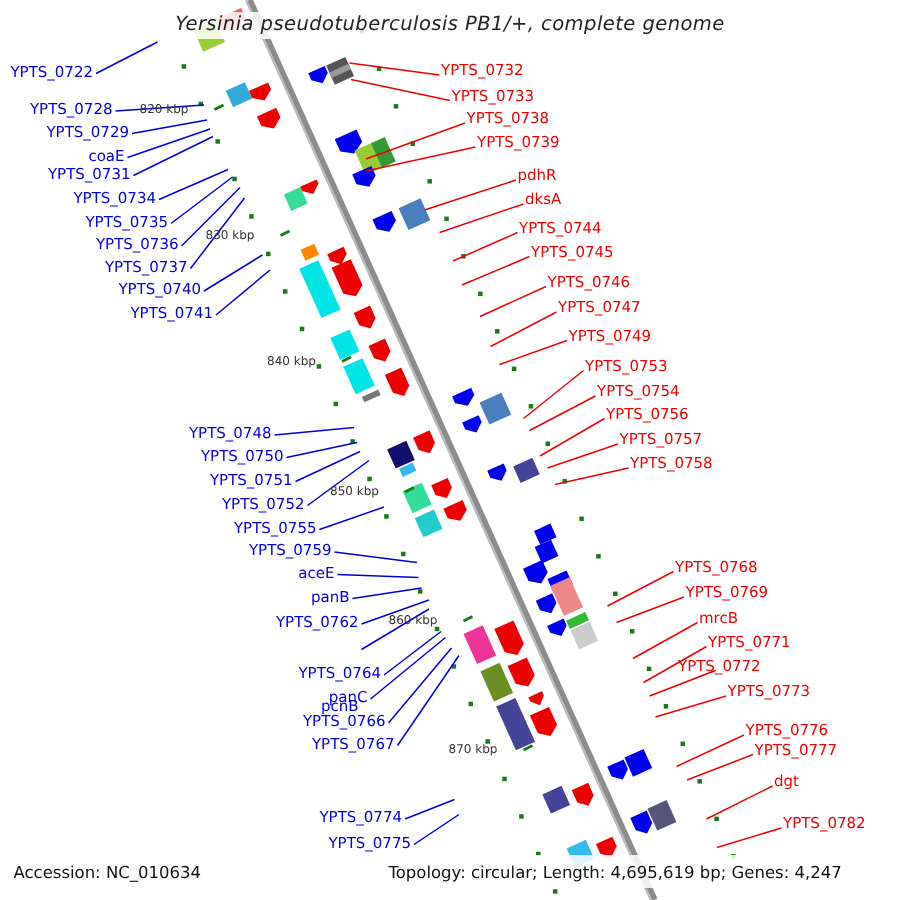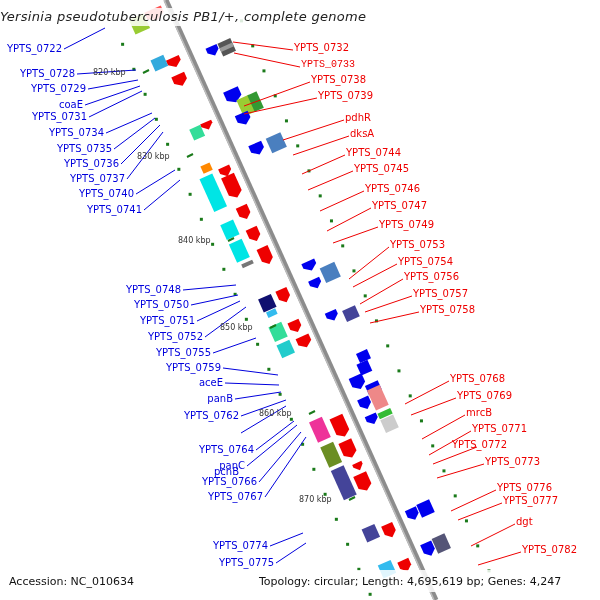--- a/index.html
+++ b/index.html
@@ -1,18 +1,18 @@
 <!DOCTYPE html>
 <html><head>
 <meta charset="utf-8">
 <style>
   html, body { margin:0; padding:0; background:#ffffff; }
   body { width:600px; height:600px; position:relative; overflow:hidden; font-family:"DejaVu Sans", sans-serif; }
   #map { position:absolute; left:0; top:0; width:600px; height:600px; }
-  .title { position:absolute; left:0; width:600px; top:9px; text-align:left; font-family:"DejaVu Sans", sans-serif; font-style:italic; font-size:13px; color:#222; letter-spacing:0.3px; }
+  .title { position:absolute; left:0; width:600px; top:9px; text-align:center; font-family:"DejaVu Sans", sans-serif; font-style:italic; font-size:13px; color:#222; letter-spacing:0.3px; }
   .title-bg { position:absolute; left:110px; top:8px; width:380px; height:18px; background:rgba(255,255,255,0.85); }
   .lbl { position:absolute; font-family:"DejaVu Sans", sans-serif; font-size:10px; line-height:12px; white-space:nowrap; }
   .lbl.left { color:#0000dd; text-align:right; }
   .lbl.right { color:#ee0000; }
   .kbp { position:absolute; font-family:"DejaVu Sans", sans-serif; font-size:8px; color:#333; white-space:nowrap; }
   .footer { position:absolute; top:575px; font-family:"DejaVu Sans", sans-serif; font-size:11px; color:#111; white-space:nowrap; }
   .footer-bg { position:absolute; left:0; top:570px; width:600px; height:22px; background:rgba(255,255,255,0.85); }
 </style>
 </head>
 <body>
@@ -223,21 +223,21 @@
     <div class="lbl left" style="right: 367px; top: 393px;">panB</div>
     <div class="lbl left" style="right: 361px; top: 410px;">YPTS_0762</div>
     <div class="lbl left" style="right: 361px; top: 427px; margin-top: 39px;">pcnB</div>
     <div class="lbl left" style="right: 346px; top: 444px;">YPTS_0764</div>
     <div class="lbl left" style="right: 355px; top: 460px;">panC</div>
     <div class="lbl left" style="right: 343px; top: 476px;">YPTS_0766</div>
     <div class="lbl left" style="right: 337px; top: 491px;">YPTS_0767</div>
     <div class="lbl left" style="right: 332px; top: 540px;">YPTS_0774</div>
     <div class="lbl left" style="right: 326px; top: 557px;">YPTS_0775</div>
     <div class="lbl right" style="left: 294px; top: 42px;">YPTS_0732</div>
-    <div class="lbl right" style="left: 301px; top: 59px; font-family: Liberation Mono, monospace;">YPTS_0733</div>
+    <div class="lbl right" style="left: 301px; top: 59px;">YPTS_0733</div>
     <div class="lbl right" style="left: 311px; top: 74px;">YPTS_0738</div>
     <div class="lbl right" style="left: 318px; top: 90px;">YPTS_0739</div>
     <div class="lbl right" style="left: 345px; top: 112px;">pdhR</div>
     <div class="lbl right" style="left: 350px; top: 128px;">dksA</div>
     <div class="lbl right" style="left: 346px; top: 147px;">YPTS_0744</div>
     <div class="lbl right" style="left: 354px; top: 163px;">YPTS_0745</div>
     <div class="lbl right" style="left: 365px; top: 183px;">YPTS_0746</div>
     <div class="lbl right" style="left: 372px; top: 200px;">YPTS_0747</div>
     <div class="lbl right" style="left: 379px; top: 219px;">YPTS_0749</div>
     <div class="lbl right" style="left: 390px; top: 239px;">YPTS_0753</div>

